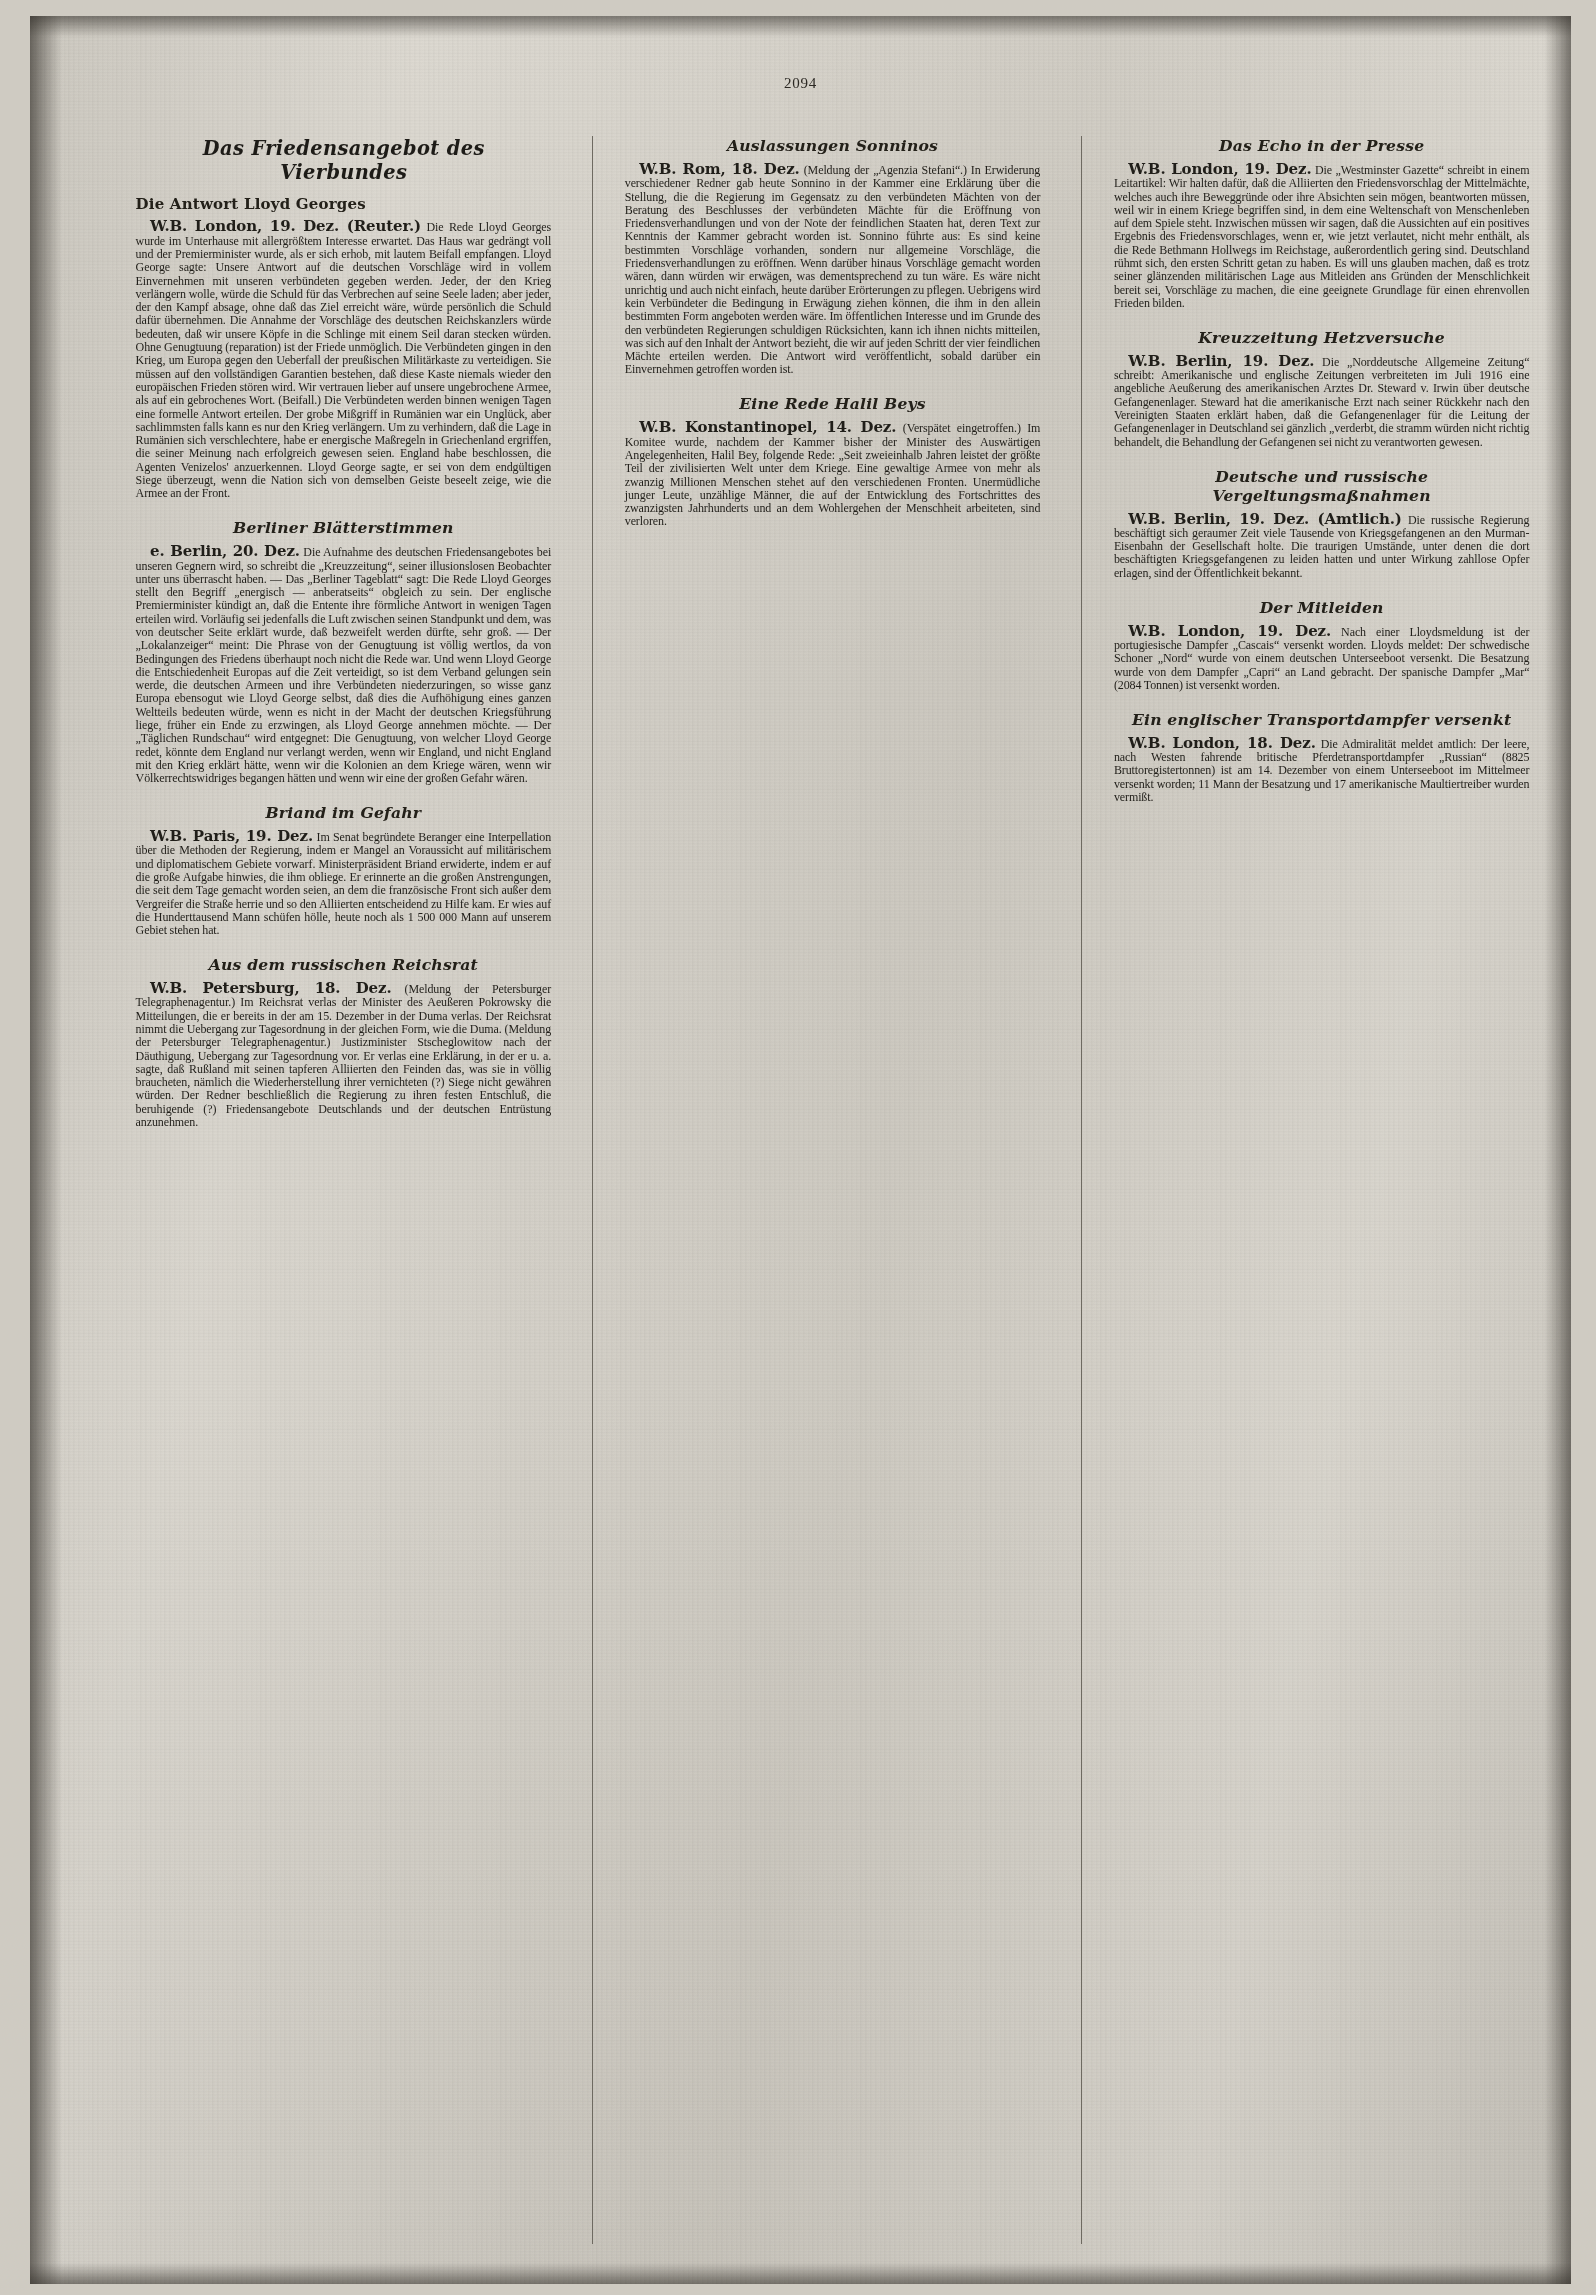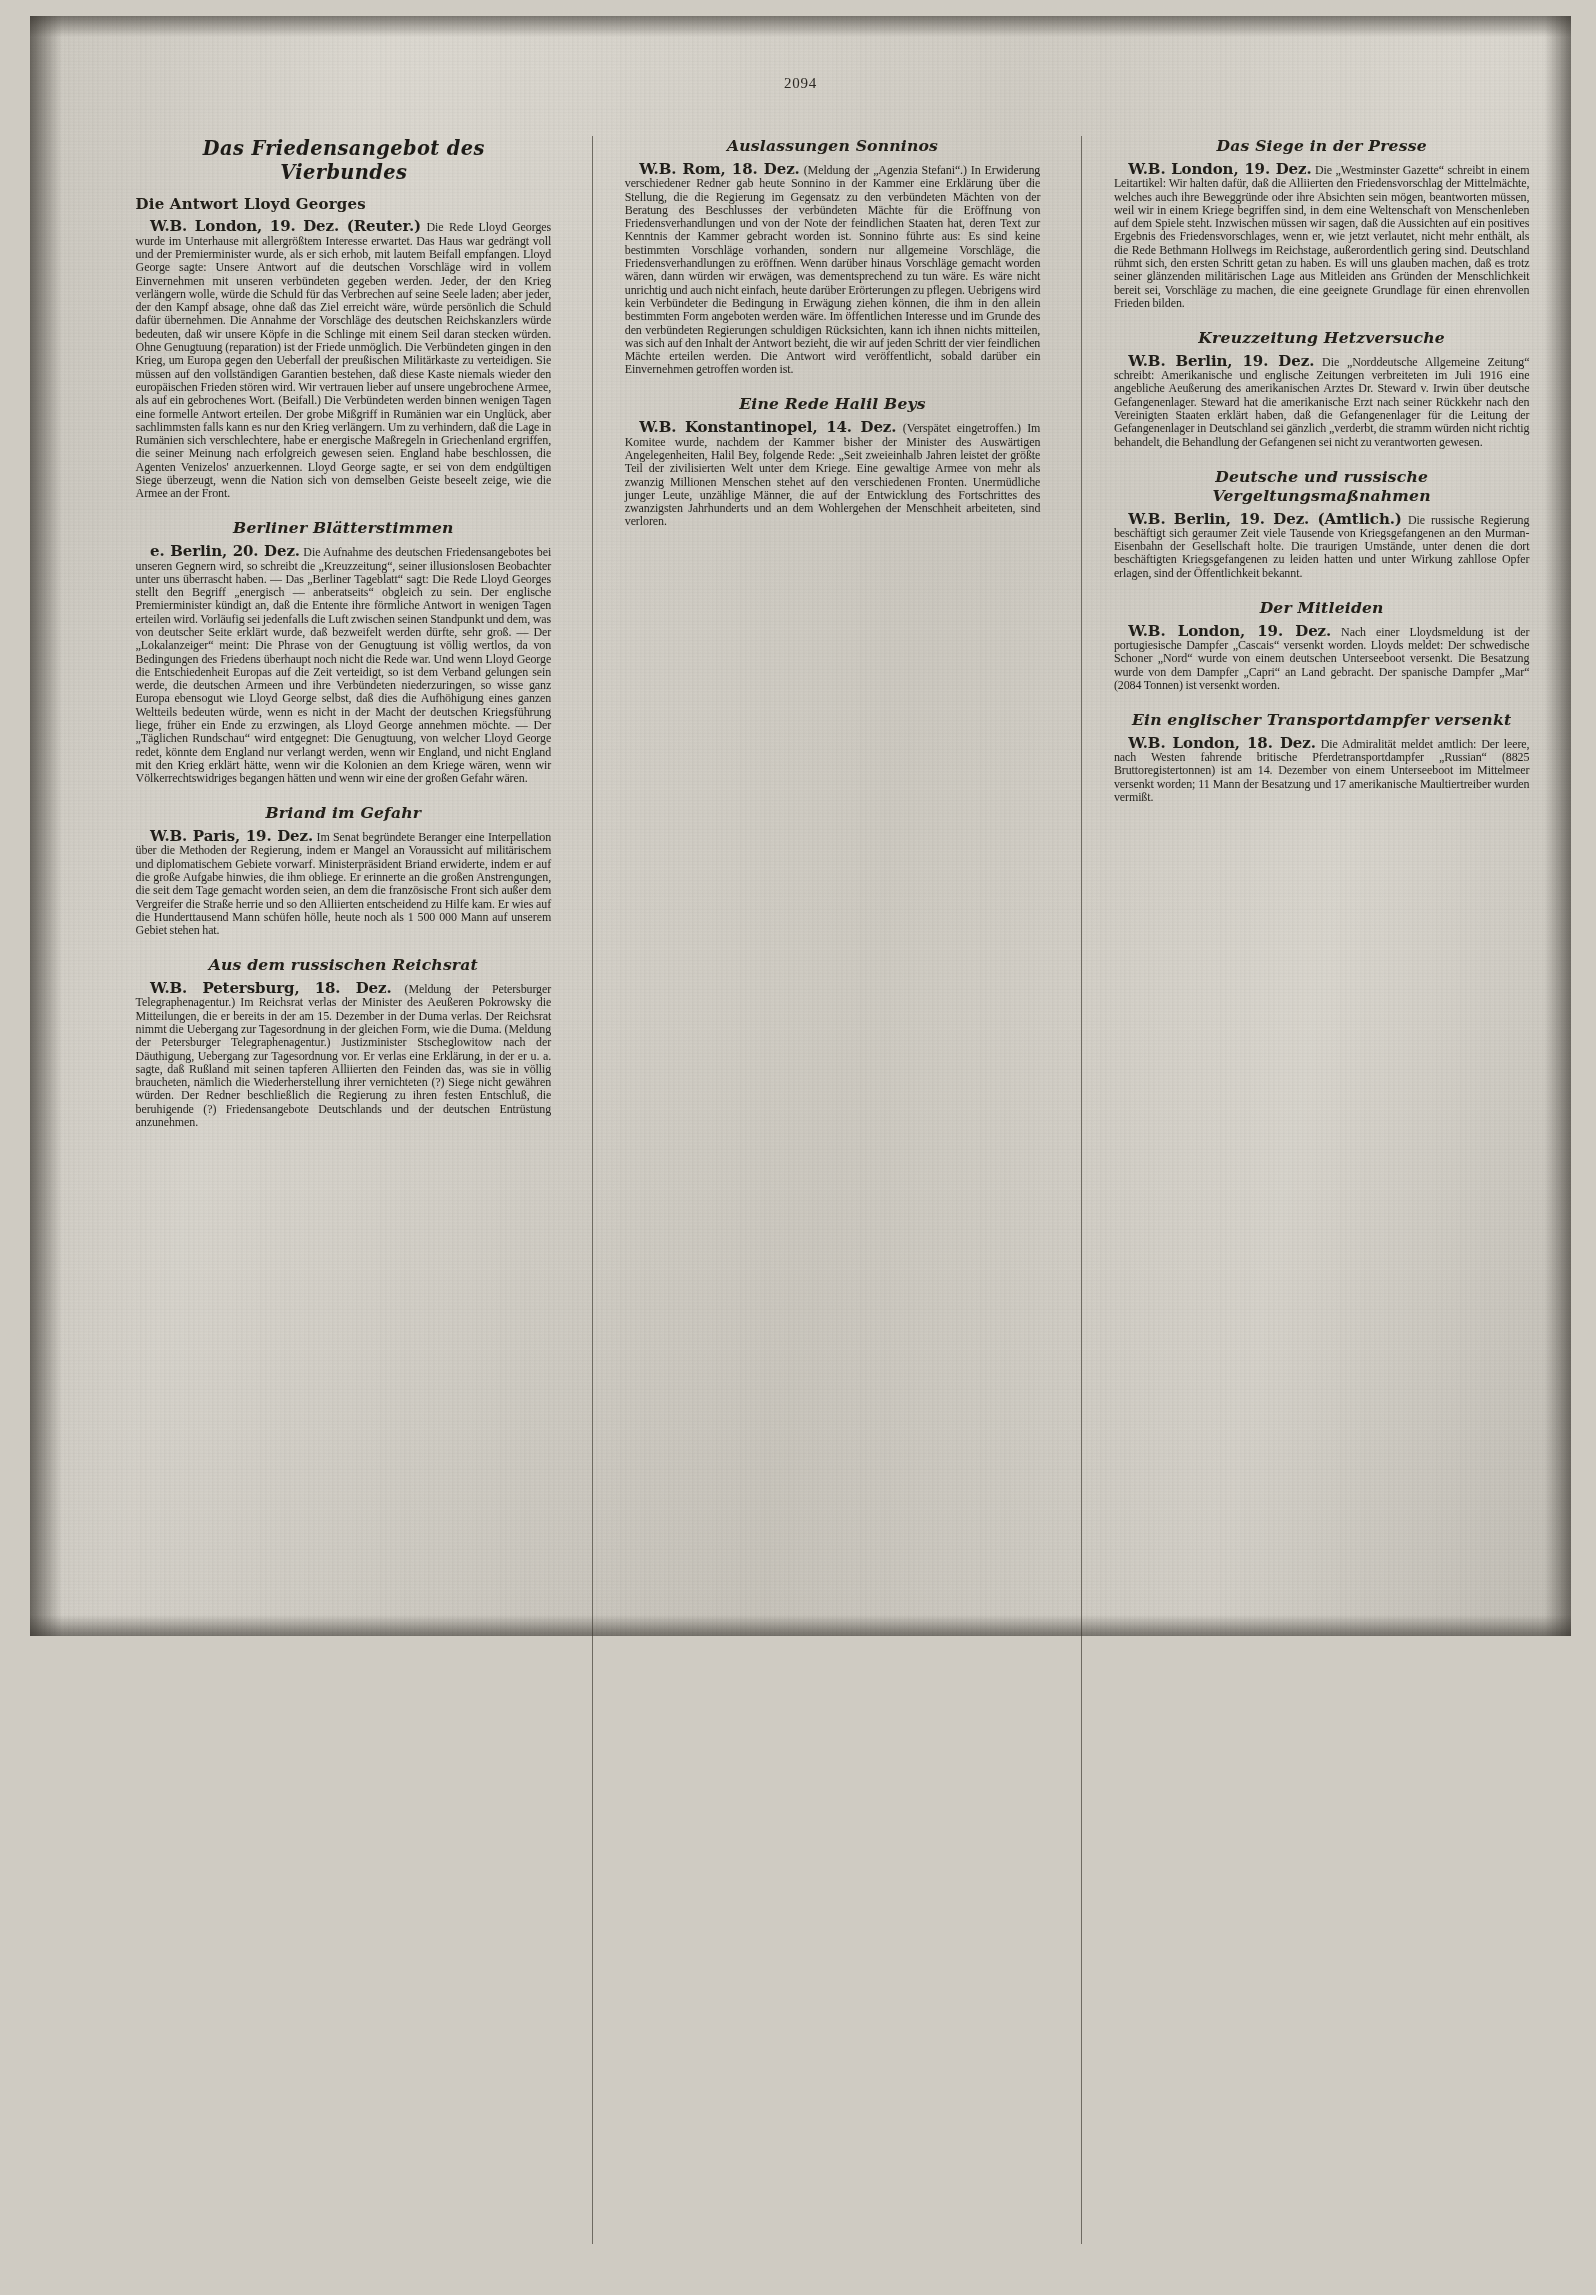--- a/index.html
+++ b/index.html
@@ -14,21 +14,21 @@
     background: #cfcbc2;
     overflow: hidden;
     font-family: "Liberation Serif", serif;
   }
   
   .paper {
     position: absolute;
     left: 30px;
     top: 16px;
     width: 1541px;
-    height: 1620px;
+    height: 2268px;
     background:
       linear-gradient(100deg, rgba(0,0,0,0.05) 0%, rgba(255,255,255,0.12) 20%, rgba(0,0,0,0.03) 55%, rgba(255,255,255,0.10) 80%, rgba(0,0,0,0.06) 100%),
       linear-gradient(180deg, #d8d4cb 0%, #d2cec5 30%, #d5d1c8 60%, #cdc9c0 100%);
     box-shadow: 0 0 21px rgba(0,0,0,0.22) inset;
   }
   .grain {
     position: absolute;
     inset: 0;
     pointer-events: none;
     background-image:
@@ -165,21 +165,21 @@
 
       <div class="col">
         <h2 class="head-sec it" style="margin-top:0">Auslassungen Sonninos</h2>
         <p class="body"><span class="dateline">W.B. Rom, 18. Dez.</span><span> (Meldung der „Agenzia Stefani“.) In Erwiderung verschiedener Redner gab heute Sonnino in der Kammer eine Erklärung über die Stellung, die die Regierung im Gegensatz zu den verbündeten Mächten von der Beratung des Beschlusses der verbündeten Mächte für die Eröffnung von Friedensverhandlungen und von der Note der feindlichen Staaten hat, deren Text zur Kenntnis der Kammer gebracht worden ist. Sonnino führte aus: Es sind keine bestimmten Vorschläge vorhanden, sondern nur allgemeine Vorschläge, die Friedensverhandlungen zu eröffnen. Wenn darüber hinaus Vorschläge gemacht worden wären, dann würden wir erwägen, was dementsprechend zu tun wäre. Es wäre nicht unrichtig und auch nicht einfach, heute darüber Erörterungen zu pflegen. Uebrigens wird kein Verbündeter die Bedingung in Erwägung ziehen können, die ihm in den allein bestimmten Form angeboten werden wäre. Im öffentlichen Interesse und im Grunde des den verbündeten Regierungen schuldigen Rücksichten, kann ich ihnen nichts mitteilen, was sich auf den Inhalt der Antwort bezieht, die wir auf jeden Schritt der vier feindlichen Mächte erteilen werden. Die Antwort wird veröffentlicht, sobald darüber ein Einvernehmen getroffen worden ist.</span></p>
 
         <h2 class="head-sec it">Eine Rede Halil Beys</h2>
         <p class="body"><span class="dateline">W.B. Konstantinopel, 14. Dez.</span><span> (Verspätet eingetroffen.) Im Komitee wurde, nachdem der Kammer bisher der Minister des Auswärtigen Angelegenheiten, Halil Bey, folgende Rede: „Seit zweieinhalb Jahren leistet der größte Teil der zivilisierten Welt unter dem Kriege. Eine gewaltige Armee von mehr als zwanzig Millionen Menschen stehet auf den verschiedenen Fronten. Unermüdliche junger Leute, unzählige Männer, die auf der Entwicklung des Fortschrittes des zwanzigsten Jahrhunderts und an dem Wohlergehen der Menschheit arbeiteten, sind verloren.</span></p>
       </div>
 
       <div class="col">
-        <h2 class="head-sec it" style="margin-top:0">Das Siege in der Presse</h2>
+        <h2 class="head-sec it" style="margin-top:0">Das Echo in der Presse</h2>
         <p class="body"><span class="dateline">W.B. London, 19. Dez.</span><span> Die „Westminster Gazette“ schreibt in einem Leitartikel: Wir halten dafür, daß die Alliierten den Friedensvorschlag der Mittelmächte, welches auch ihre Beweggründe oder ihre Absichten sein mögen, beantworten müssen, weil wir in einem Kriege begriffen sind, in dem eine Weltenschaft von Menschenleben auf dem Spiele steht. Inzwischen müssen wir sagen, daß die Aussichten auf ein positives Ergebnis des Friedensvorschlages, wenn er, wie jetzt verlautet, nicht mehr enthält, als die Rede Bethmann Hollwegs im Reichstage, außerordentlich gering sind. Deutschland rühmt sich, den ersten Schritt getan zu haben. Es will uns glauben machen, daß es trotz seiner glänzenden militärischen Lage aus Mitleiden ans Gründen der Menschlichkeit bereit sei, Vorschläge zu machen, die eine geeignete Grundlage für einen ehrenvollen Frieden bilden.</span></p>
 
         <h2 class="head-sec it">Kreuzzeitung Hetzversuche</h2>
         <p class="body"><span class="dateline">W.B. Berlin, 19. Dez.</span><span> Die „Norddeutsche Allgemeine Zeitung“ schreibt: Amerikanische und englische Zeitungen verbreiteten im Juli 1916 eine angebliche Aeußerung des amerikanischen Arztes Dr. Steward v. Irwin über deutsche Gefangenenlager. Steward hat die amerikanische Erzt nach seiner Rückkehr nach den Vereinigten Staaten erklärt haben, daß die Gefangenenlager für die Leitung der Gefangenenlager in Deutschland sei gänzlich „verderbt, die stramm würden nicht richtig behandelt, die Behandlung der Gefangenen sei nicht zu verantworten gewesen.</span></p>
 
         <h2 class="head-sec it">Deutsche und russische Vergeltungsmaßnahmen</h2>
         <p class="body"><span class="dateline">W.B. Berlin, 19. Dez. (Amtlich.)</span><span> Die russische Regierung beschäftigt sich geraumer Zeit viele Tausende von Kriegsgefangenen an den Murman-Eisenbahn der Gesellschaft holte. Die traurigen Umstände, unter denen die dort beschäftigten Kriegsgefangenen zu leiden hatten und unter Wirkung zahllose Opfer erlagen, sind der Öffentlichkeit bekannt.</span></p>
 
         <h2 class="head-sec it">Der Mitleiden</h2>
         <p class="body"><span class="dateline">W.B. London, 19. Dez.</span><span> Nach einer Lloydsmeldung ist der portugiesische Dampfer „Cascais“ versenkt worden. Lloyds meldet: Der schwedische Schoner „Nord“ wurde von einem deutschen Unterseeboot versenkt. Die Besatzung wurde von dem Dampfer „Capri“ an Land gebracht. Der spanische Dampfer „Mar“ (2084 Tonnen) ist versenkt worden.</span></p>

